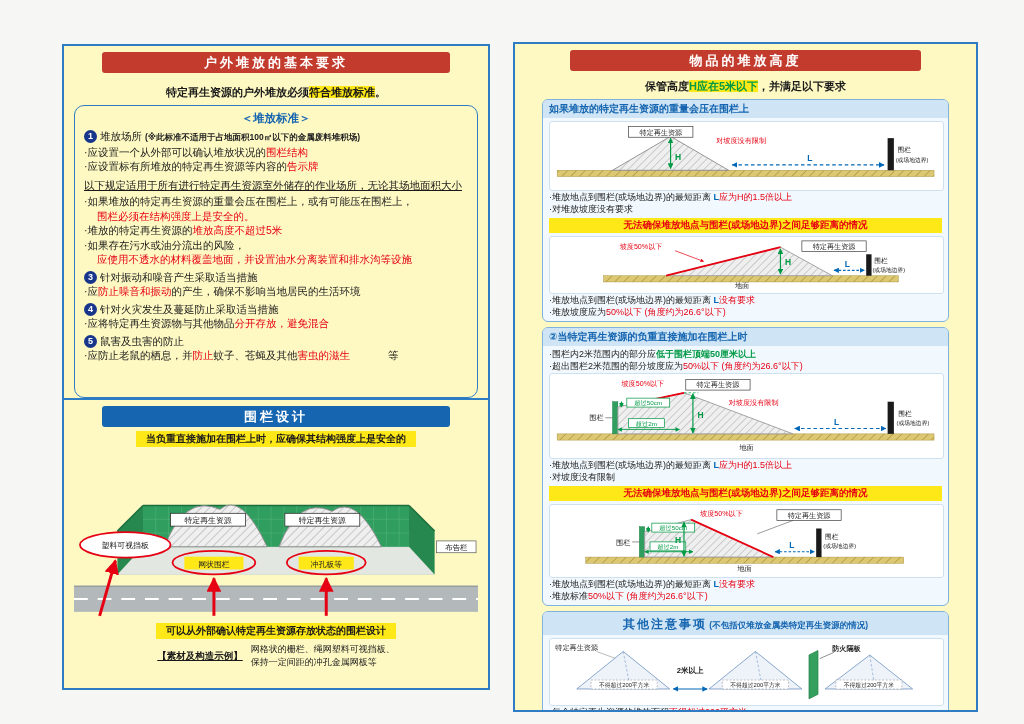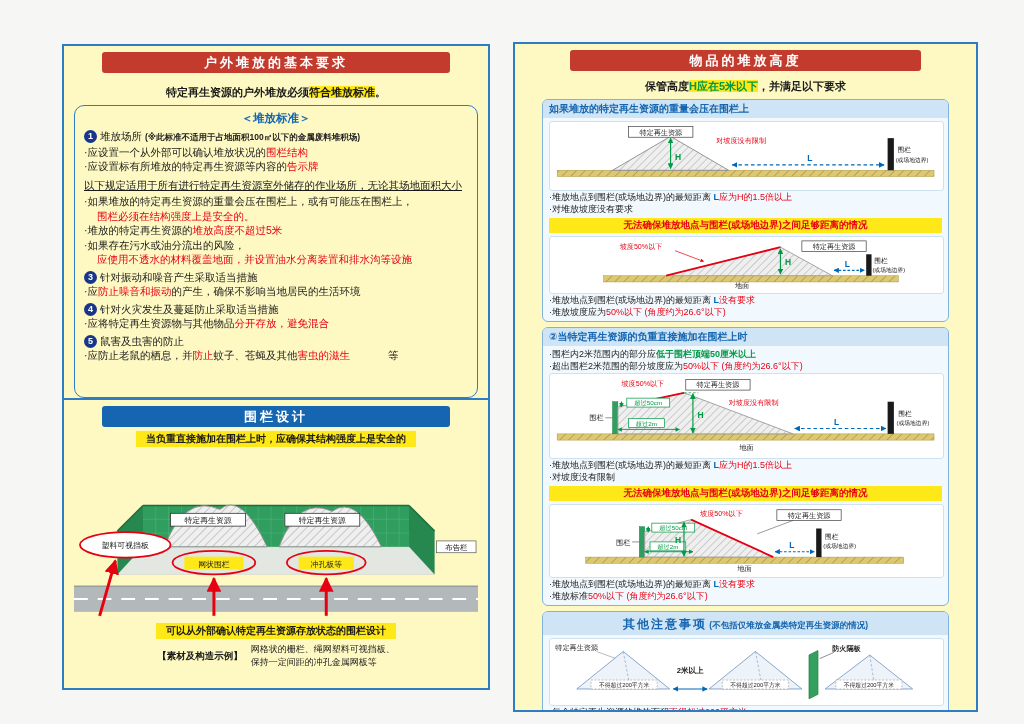--- a/index.html
+++ b/index.html
@@ -30,21 +30,21 @@
   .bold{font-weight:normal;}
   .small{font-size:8.5px;color:#222;}
   .etc{margin-left:38px;}
   .numc{display:inline-block;min-width:13px;height:13px;border-radius:50%;background:#17368c;
         color:#fff;font-size:9px;line-height:13px;text-align:center;font-weight:bold;
         margin-right:3px;vertical-align:1px;}
   
   .ynote{background:#ffe817;font-weight:bold;font-size:10px;text-align:center;
          width:fit-content;margin:2px auto;padding:1px 10px;}
   .mat{display:flex;justify-content:center;gap:8px;font-size:9px;margin-top:4px;align-items:center;}
-  .mat .lab{font-weight:bold;font-size:9.5px;}
+  .mat .lab{font-weight:bold;font-size:9.5px;text-decoration:underline;}
   
   .secbox{border:1.5px solid #7fb2dd;border-radius:6px;background:#f2f9fe;margin-bottom:5px;
           padding:3px 6px;box-sizing:border-box;}
   .sechdr{background:#cfe5f5;color:#1565b0;font-weight:bold;font-size:10px;
           padding:2px 6px;margin:-3px -6px 3px;border-radius:5px 5px 0 0;}
   .bullet{font-size:9px;line-height:11.5px;}
   .warn{background:#ffe817;color:#e60012;font-weight:bold;font-size:9.5px;text-align:center;
         padding:1px 2px;margin:3px 0;}
   .sec3hdr{background:#cfe5f5;color:#1565b0;text-align:center;padding:2px 4px;
            margin:-3px -6px 3px;border-radius:5px 5px 0 0;}

